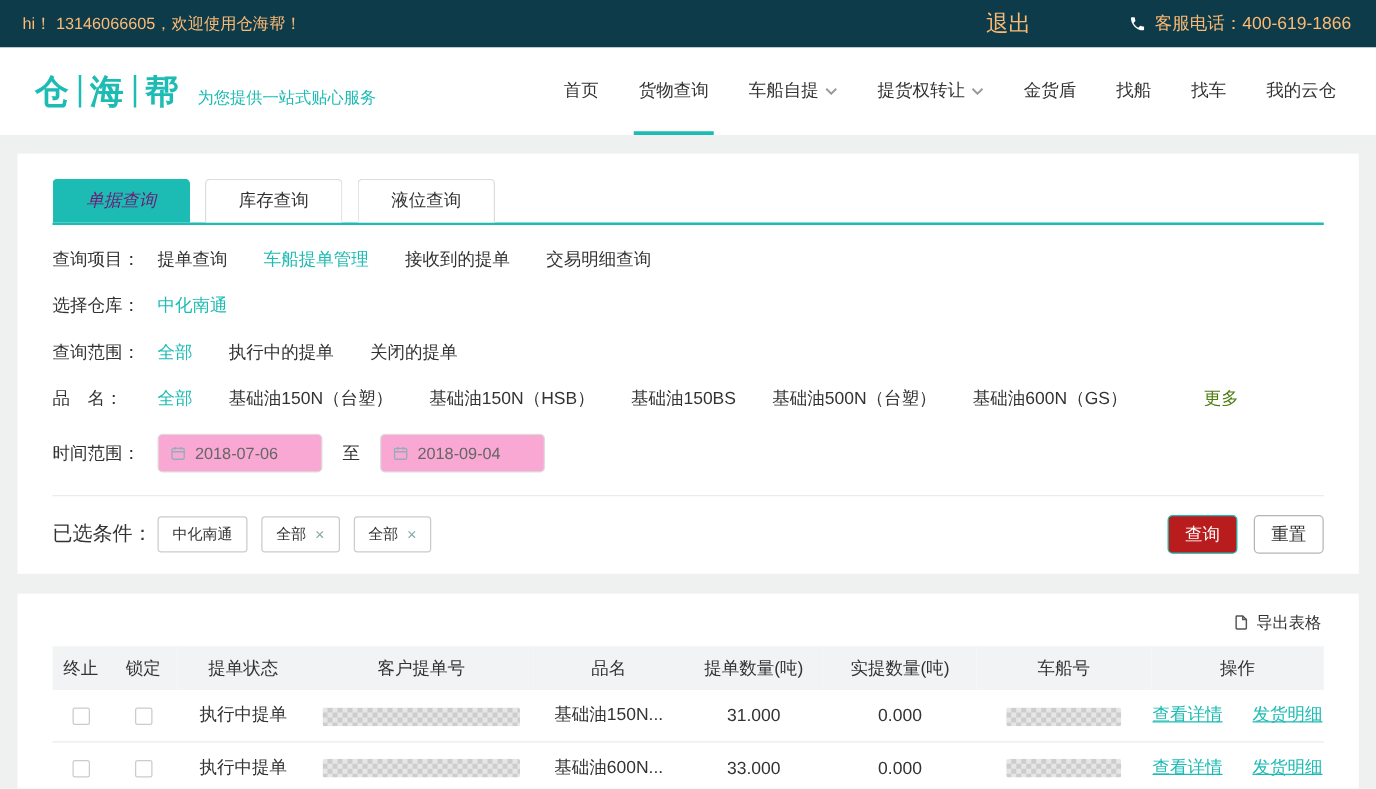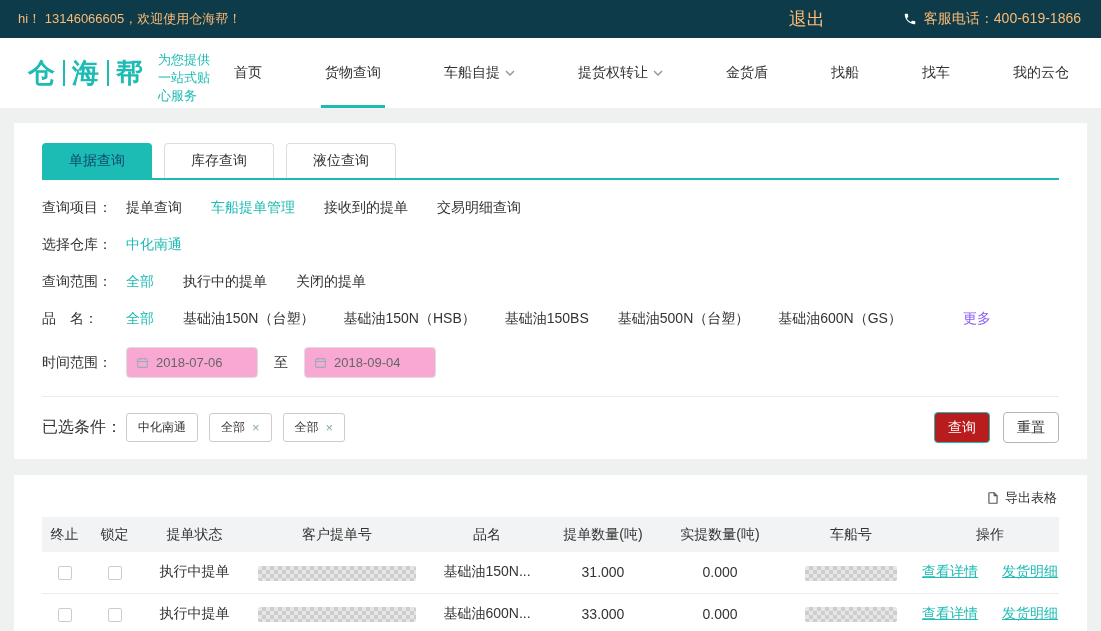--- a/index.html
+++ b/index.html
@@ -10,40 +10,40 @@
   .topbar { height:38px; background:#0d3b4a; color:#fdba74; display:flex; align-items:center; padding:0 20px 0 18px; font-size:13px; }
   .topbar .spacer { flex:1; }
   .topbar .logout { margin-right:78px; cursor:pointer; font-size:18px; }
   .topbar .phone { display:flex; align-items:center; gap:7px; font-size:14px; font-weight:normal; }
 
   
   .header { height:70px; background:#fff; display:flex; align-items:center; padding:0 16px 0 28px; }
   .logo { display:flex; align-items:center; color:#1cbbb3; font-weight:bold; font-size:27px; letter-spacing:1px; }
   .logo .bar { width:2px; height:26px; background:#1cbbb3; margin:0 7px; }
   .tagline { color:#1cbbb3; font-size:13px; margin:10px 0 0 14px; }
-  .nav { margin-left:auto; display:flex; height:100%; align-items:stretch; font-size:14px;gap:31px; }
+  .nav { margin-left:auto; display:flex; height:100%; align-items:stretch; font-size:14px; }
   .nav-item { position:relative; display:flex; align-items:center; gap:5px; padding:0 16px; cursor:pointer; white-space:nowrap; }
   .nav-item.active::after { content:""; position:absolute; left:12px; right:12px; bottom:0; height:3px; background:#1cbbb3; }
 
   
   .card { background:#fff; margin:0 14px; }
   .card1 { margin-top:15px; padding:20px 28px 16px; }
   .card2 { margin-top:16px; padding:8px 28px 0; }
 
   
   .tabs { display:flex; gap:12px; border-bottom:2px solid #1cbbb3; }
   .tab { padding:8px 26px; font-size:14px; border:1px solid #ddd; border-bottom:none; border-radius:4px 4px 0 0; background:#fff; cursor:pointer; }
-  .tab.active { background:#1cbbb3; border-color:#1cbbb3; color:#0c4a6e; }
+  .tab.active { background:#1cbbb3; border-color:#1cbbb3; color:#701a75;font-style:italic; }
 
   
   .filter-row { display:flex; align-items:center; margin-top:19px; font-size:14px; }
   .filter-label { width:84px; flex-shrink:0; }
   .opt { margin-right:29px; cursor:pointer; }
   .opt.selected { color:#1cbbb3; }
-  .more { margin-left:auto; margin-right:68px; color:#8b5cf6; cursor:pointer; }
+  .more { margin-left:auto; margin-right:68px; color:#4d7c0f; cursor:pointer; }
 
   .date-input { display:flex; align-items:center; gap:7px; width:132px; height:31px; border:1px solid #ddd; border-radius:4px; padding:12px 9px; font-size:13px; color:#666; background:#f9a8d4; cursor:pointer; }
   .zhi { margin:0 16px; }
 
   .selected-row { border-top:1px solid #ebebeb; margin-top:18px; padding-top:15px; display:flex; align-items:center; }
   .tag { display:inline-flex; align-items:center; gap:7px; border:1px solid #ccc; border-radius:3px; padding:5px 11px; font-size:12px; margin-right:11px; background:#fff; }
   .tag .x { color:#8aa; cursor:pointer; font-size:13px; line-height:1; }
   .btn { width:56px; height:31px; border-radius:4px; font-size:14px; cursor:pointer; font-family:inherit; }
   .btn-query { margin-left:auto; background:#b91c1c; color:#fff; border:1px solid #1cbbb3; }
   .btn-reset { margin-left:13px; background:#fff; color:#333; border:1px solid #b5b5b5; }

